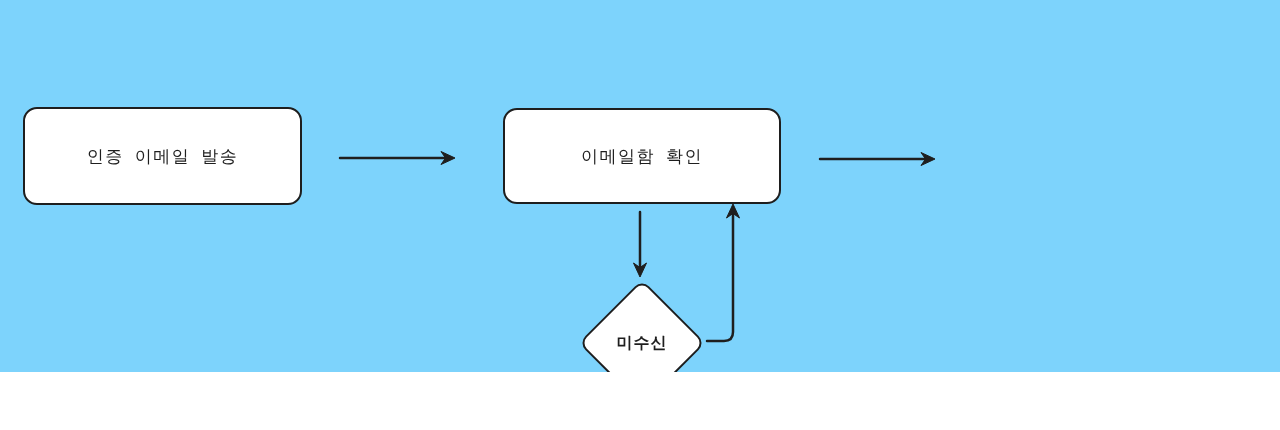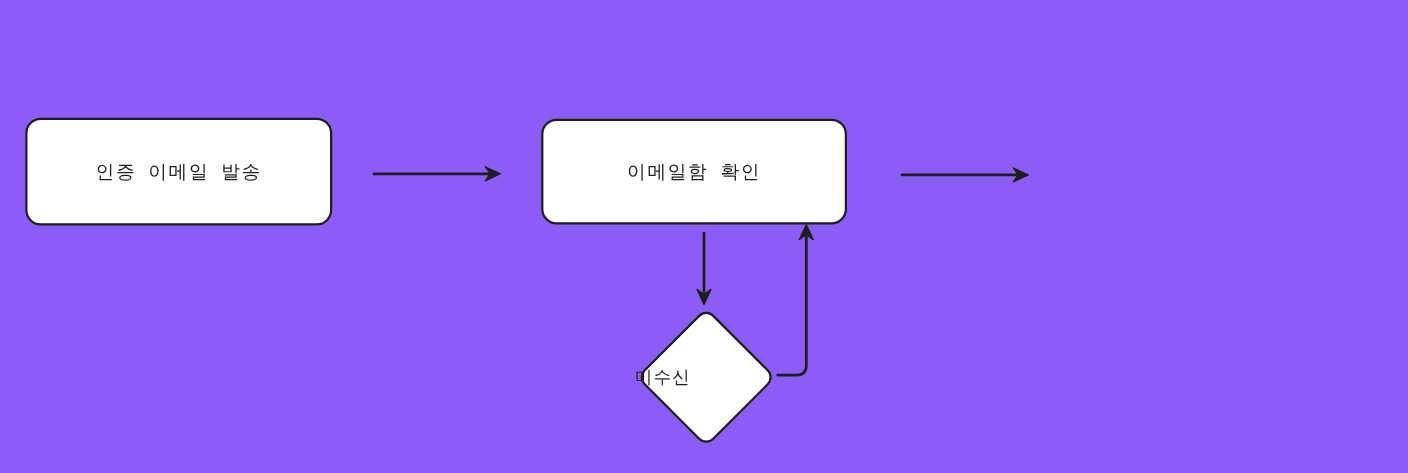--- a/index.html
+++ b/index.html
@@ -1,20 +1,20 @@
 <!DOCTYPE html>
 <html><head>
 <meta charset="utf-8">
 <style>
   html, body { margin: 0; padding: 0; background: #ffffff; }
   .canvas {
     position: relative;
     width: 1280px;
-    height: 430px;
-    background: #8b5cf6;
+    height: 372px;
+    background: #7dd3fc;
     overflow: hidden;
     font-family: "DejaVu Sans", sans-serif;
     color: #1e1e1e;
   }
   .edges {
     position: absolute;
     left: 0; top: 0;
     width: 1280px; height: 430px;
   }
   .edges .stroke {
@@ -41,40 +41,41 @@
     justify-content: center;
   }
   .node-label {
     font-size: 17px;
     letter-spacing: 1.5px;
     word-spacing: 4px;
     white-space: nowrap;
     color: #1e1e1e;
   }
   .node-send   { left: 23px;  top: 107px; width: 279px; height: 98px; }
-  .node-check  { left: 492px; top: 108px; width: 278px; height: 96px; }
+  .node-check  { left: 503px; top: 108px; width: 278px; height: 96px; }
   .node-access { left: 977px; top: 108px; width: 278px; height: 95px; }
   .diamond-shape {
     position: absolute;
     box-sizing: border-box;
     left: 597px; top: 298px;
     width: 90px; height: 90px;
     transform: rotate(45deg);
     border: 2.5px solid #1e1e1e;
     border-radius: 10px;
     background: #ffffff;
   }
   .diamond-label {
     position: absolute;
     left: 577px; top: 333px;
     width: 130px;
-    text-align: left;
+    text-align: center;
     font-size: 16px;
     letter-spacing: 1px;
     color: #1e1e1e;
+    font-weight: bold;
   }
 </style>
 </head>
 <body>
 
 <div class="canvas">
 
   <svg class="edges" width="1280" height="430" viewBox="0 0 1280 430" aria-hidden="true">
 
     <g>

